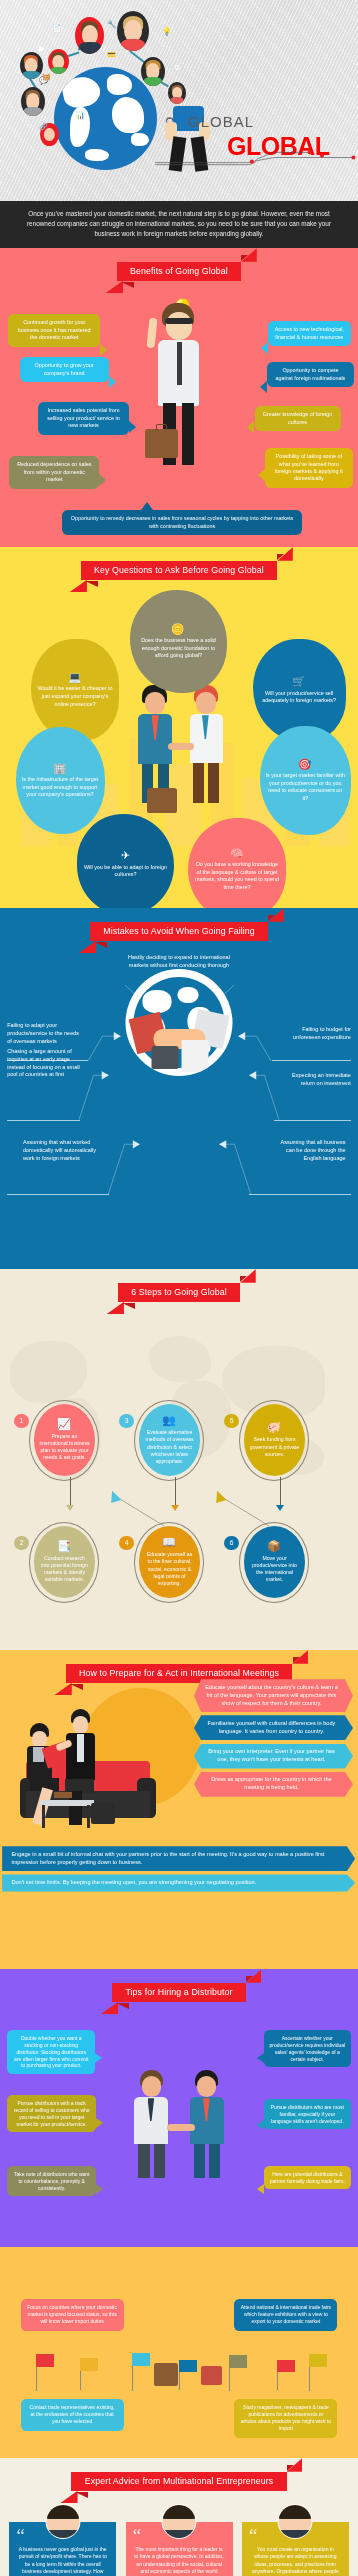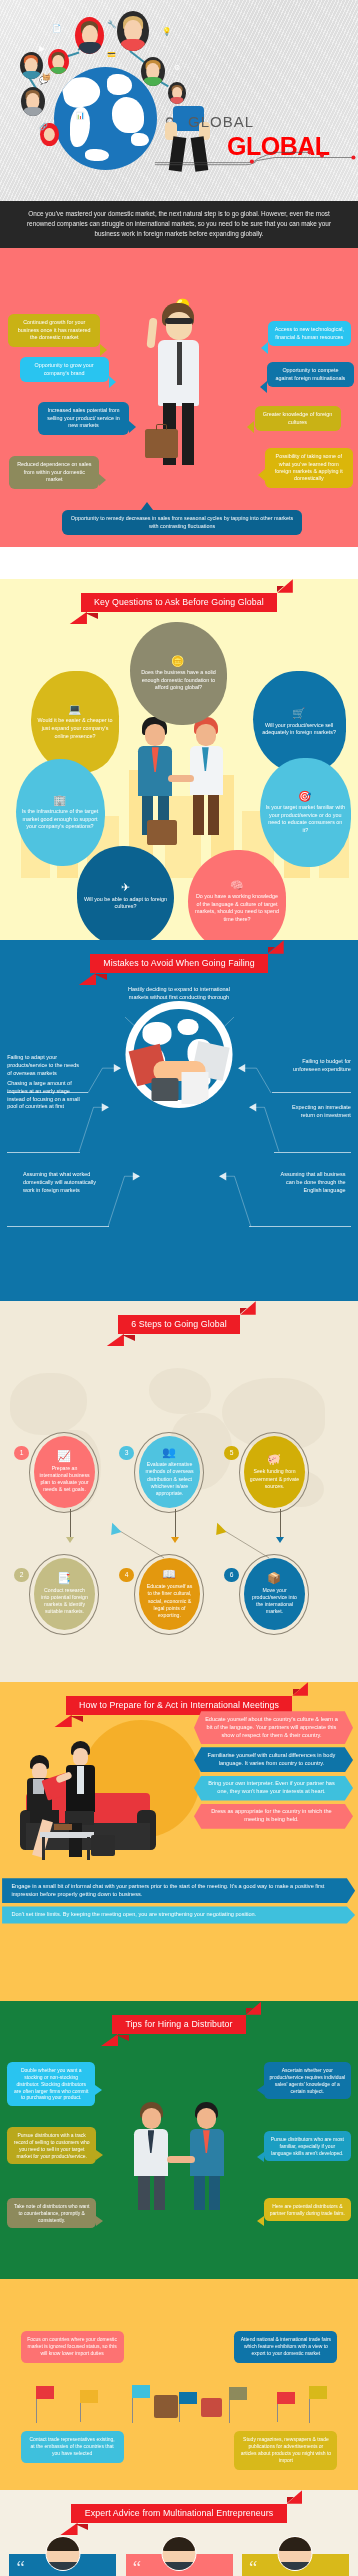--- a/index.html
+++ b/index.html
@@ -100,25 +100,25 @@
     background: #272727; color: #eaeaea;
     padding: 8.2px 17.5px 9.3px;
     text-align: center; font-size: 6.4px; line-height: 1.55;
   }
 
   
   .section { position: relative; overflow: hidden; }
   .sec-head { text-align: center; padding-top: 13.4px; padding-bottom: 4.1px; }
 
   .benefits { background: #fd7272; }
-  .questions { background: #fef9c3; margin-top: 32px; }
+  .questions { background: #fde047; }
   .mistakes  { background: #0e74a8; }
   .steps     { background: #f1ead9; }
   .meetings  { background: #fdc44f; }
-  .distributor { background: #15803d; }
+  .distributor { background: #8b5cf6; }
   .imports   { background: #fdc44f; }
   .experts   { background: #f4efe3; }
 
   
   .bubble {
     position: absolute;
     color: #fff; font-size: 5.4px; line-height: 1.35;
     border-radius: 5.7px; padding: 5.2px 6.2px; text-align: center;
   }
   .bubble .tail { position: absolute; width: 0; height: 0; }
@@ -324,20 +324,26 @@
       <circle cx="188" cy="32" r="4" fill="#ee1c25"></circle>
       <circle cx="300" cy="14" r="4" fill="#ee1c25"></circle>
       <circle cx="324" cy="20" r="4" fill="#ee1c25"></circle>
       <circle cx="385" cy="24" r="4" fill="#ee1c25"></circle>
     </svg>
   </div>
 
   <div class="intro">Once you've mastered your domestic market, the next natural step is to go global. However, even the most renowned companies can struggle on international markets, so you need to be sure that you can make your business work in foreign markets before expanding globally.</div>
 
   <div class="section benefits" style="height:299px;">
+    <div class="sec-head">
+      <span class="ribbon">
+        <span class="flag-tr"></span><span class="flag-bl"></span>
+        <span>Benefits of Going Global</span>
+      </span>
+    </div>
 
     <span style="position:absolute;left:171px;top:50px;font-size:18.5px;">💡</span>
 
     <div class="bm-man">
       <div style="position:absolute;left:13.4px;top:3.1px;width:32px;height:23px;background:#6b4a2a;border-radius:14.4px 14.4px 5.2px 5.2px;"></div>
       <div style="position:absolute;left:16.5px;top:11.3px;width:26px;height:28px;background:#f4d7ae;border-radius:12.4px;"></div>
       <div style="position:absolute;left:15.5px;top:17.5px;width:28px;height:6.7px;background:#2b2b2b;border-radius:3.1px;"></div>
       <div style="position:absolute;left:9.3px;top:40px;width:41px;height:66px;background:#eef1f4;border-radius:6.2px 6.2px 2.1px 2.1px;"></div>
       <div style="position:absolute;left:28px;top:42px;width:5.2px;height:43px;background:#3c3c3c;"></div>
       <div style="position:absolute;left:-1px;top:17.5px;width:8.2px;height:30px;background:#f4d7ae;border-radius:4.1px;transform:rotate(6deg);"></div>

